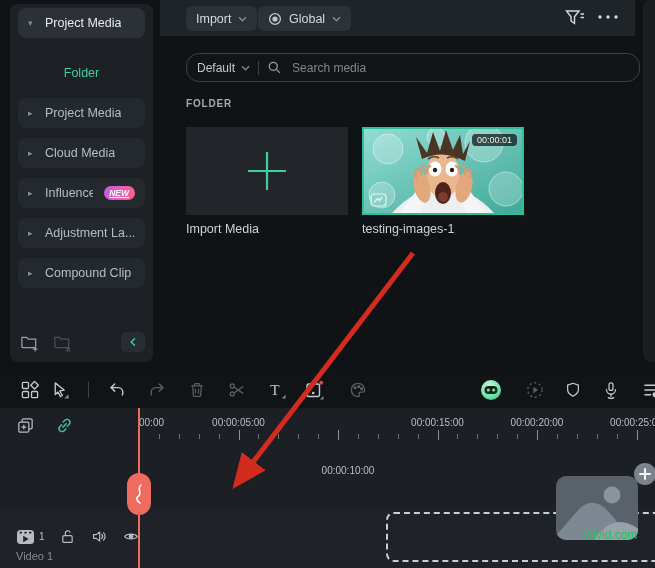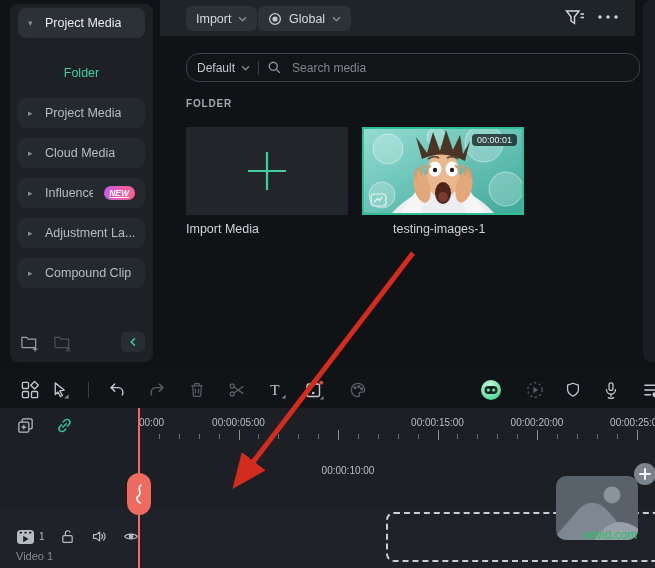--- a/index.html
+++ b/index.html
@@ -231,21 +231,21 @@
       <path d="M106 48 q2 -6 -2 -8 M101 45 q1 -7 -3 -8 M95 44 q0 -6 -3 -7" stroke="#d79a6e" stroke-width="2.4" fill="none" stroke-linecap="round"></path>
     </svg>
     <span class="dur-badge">00:00:01</span>
     <span class="thumb-corner">
       <svg width="17" height="14" viewBox="0 0 17 14" fill="none" stroke="rgba(255,255,255,0.9)" stroke-width="1.2">
         <rect x="1" y="1" width="15" height="12" rx="3"></rect>
         <path d="M4.5 9 L7.5 5.5 L9.5 7.5 L12 4.5" stroke-linecap="round"></path>
       </svg>
     </span>
   </div>
-  <div class="tile-label" style="left:362px;margin-left:31px;">testing-images-1</div>
+  <div class="tile-label" style="left:362px;">testing-images-1</div>
 
   <div class="right-sliver"></div>
 
   <div class="toolbar2">
     <span class="ticon" style="left:30px;">
       <svg width="19" height="19" viewBox="0 0 20 20" fill="none" stroke="#c3c9cf" stroke-width="1.4">
         <rect x="2" y="2" width="6.4" height="6.4" rx="1"></rect>
         <rect x="2" y="11.6" width="6.4" height="6.4" rx="1"></rect>
         <rect x="11.6" y="11.6" width="6.4" height="6.4" rx="1"></rect>
         <path d="M14.8 1 L18.8 5 L14.8 9 L10.8 5 Z"></path>

